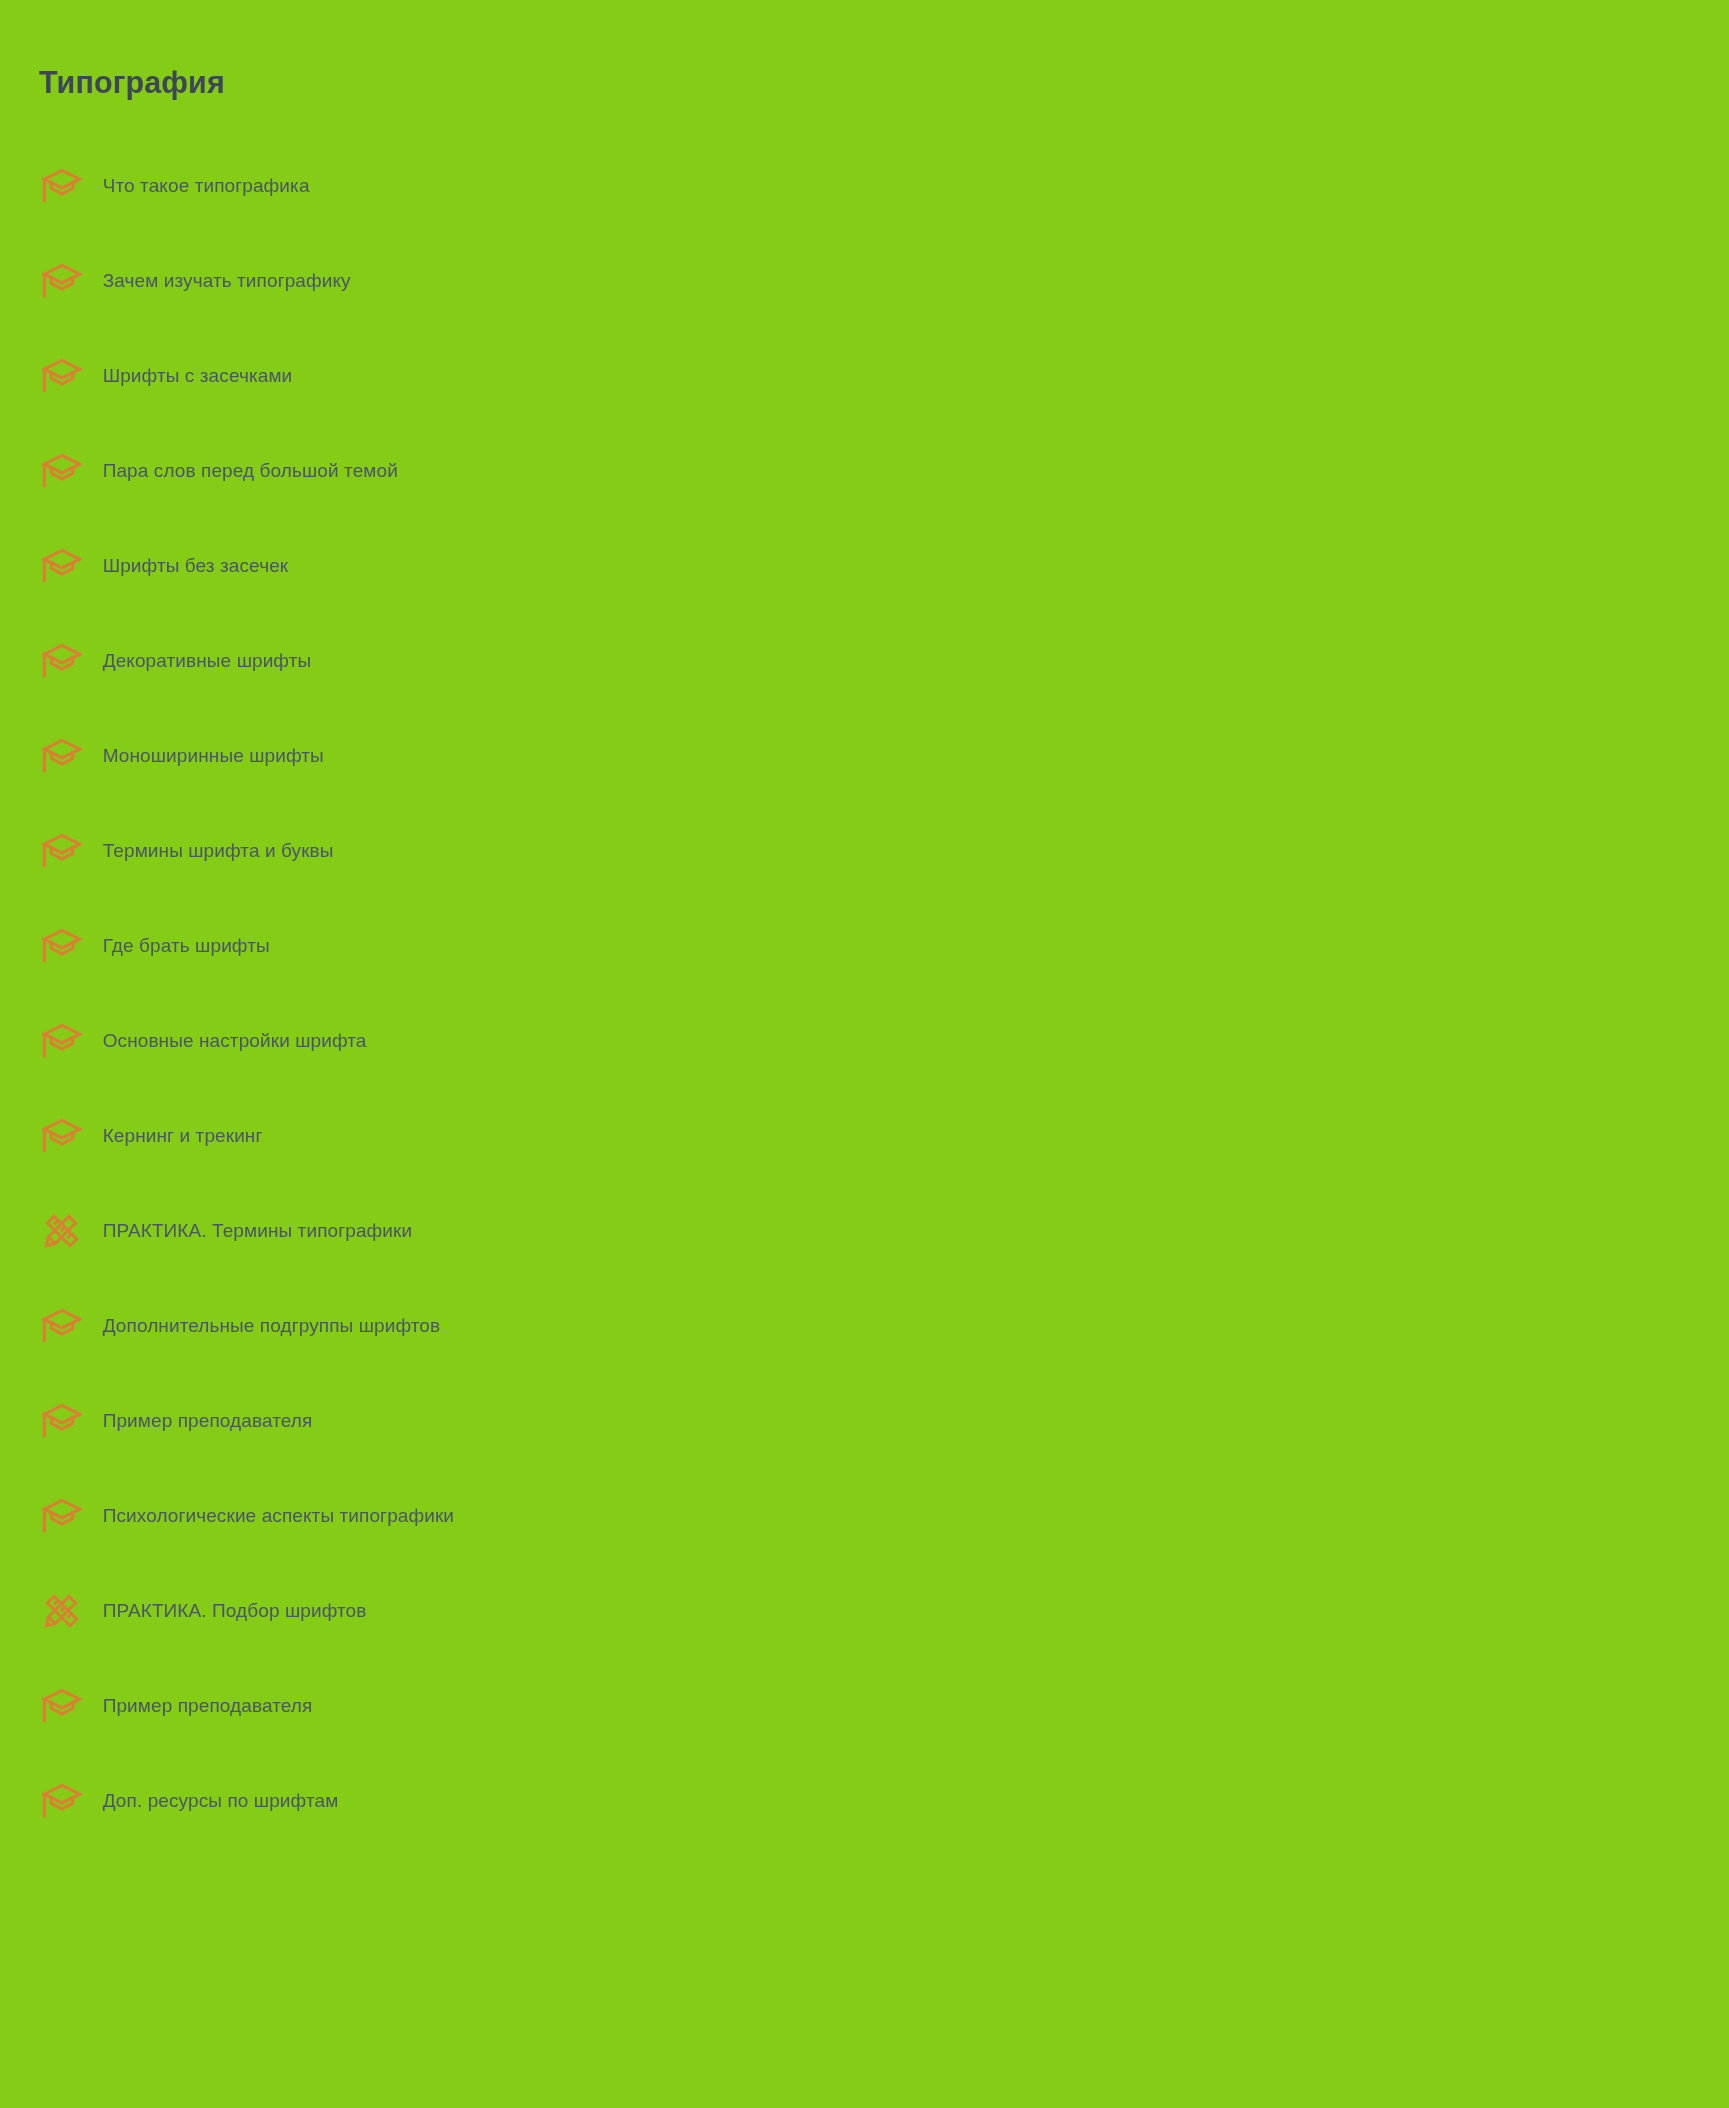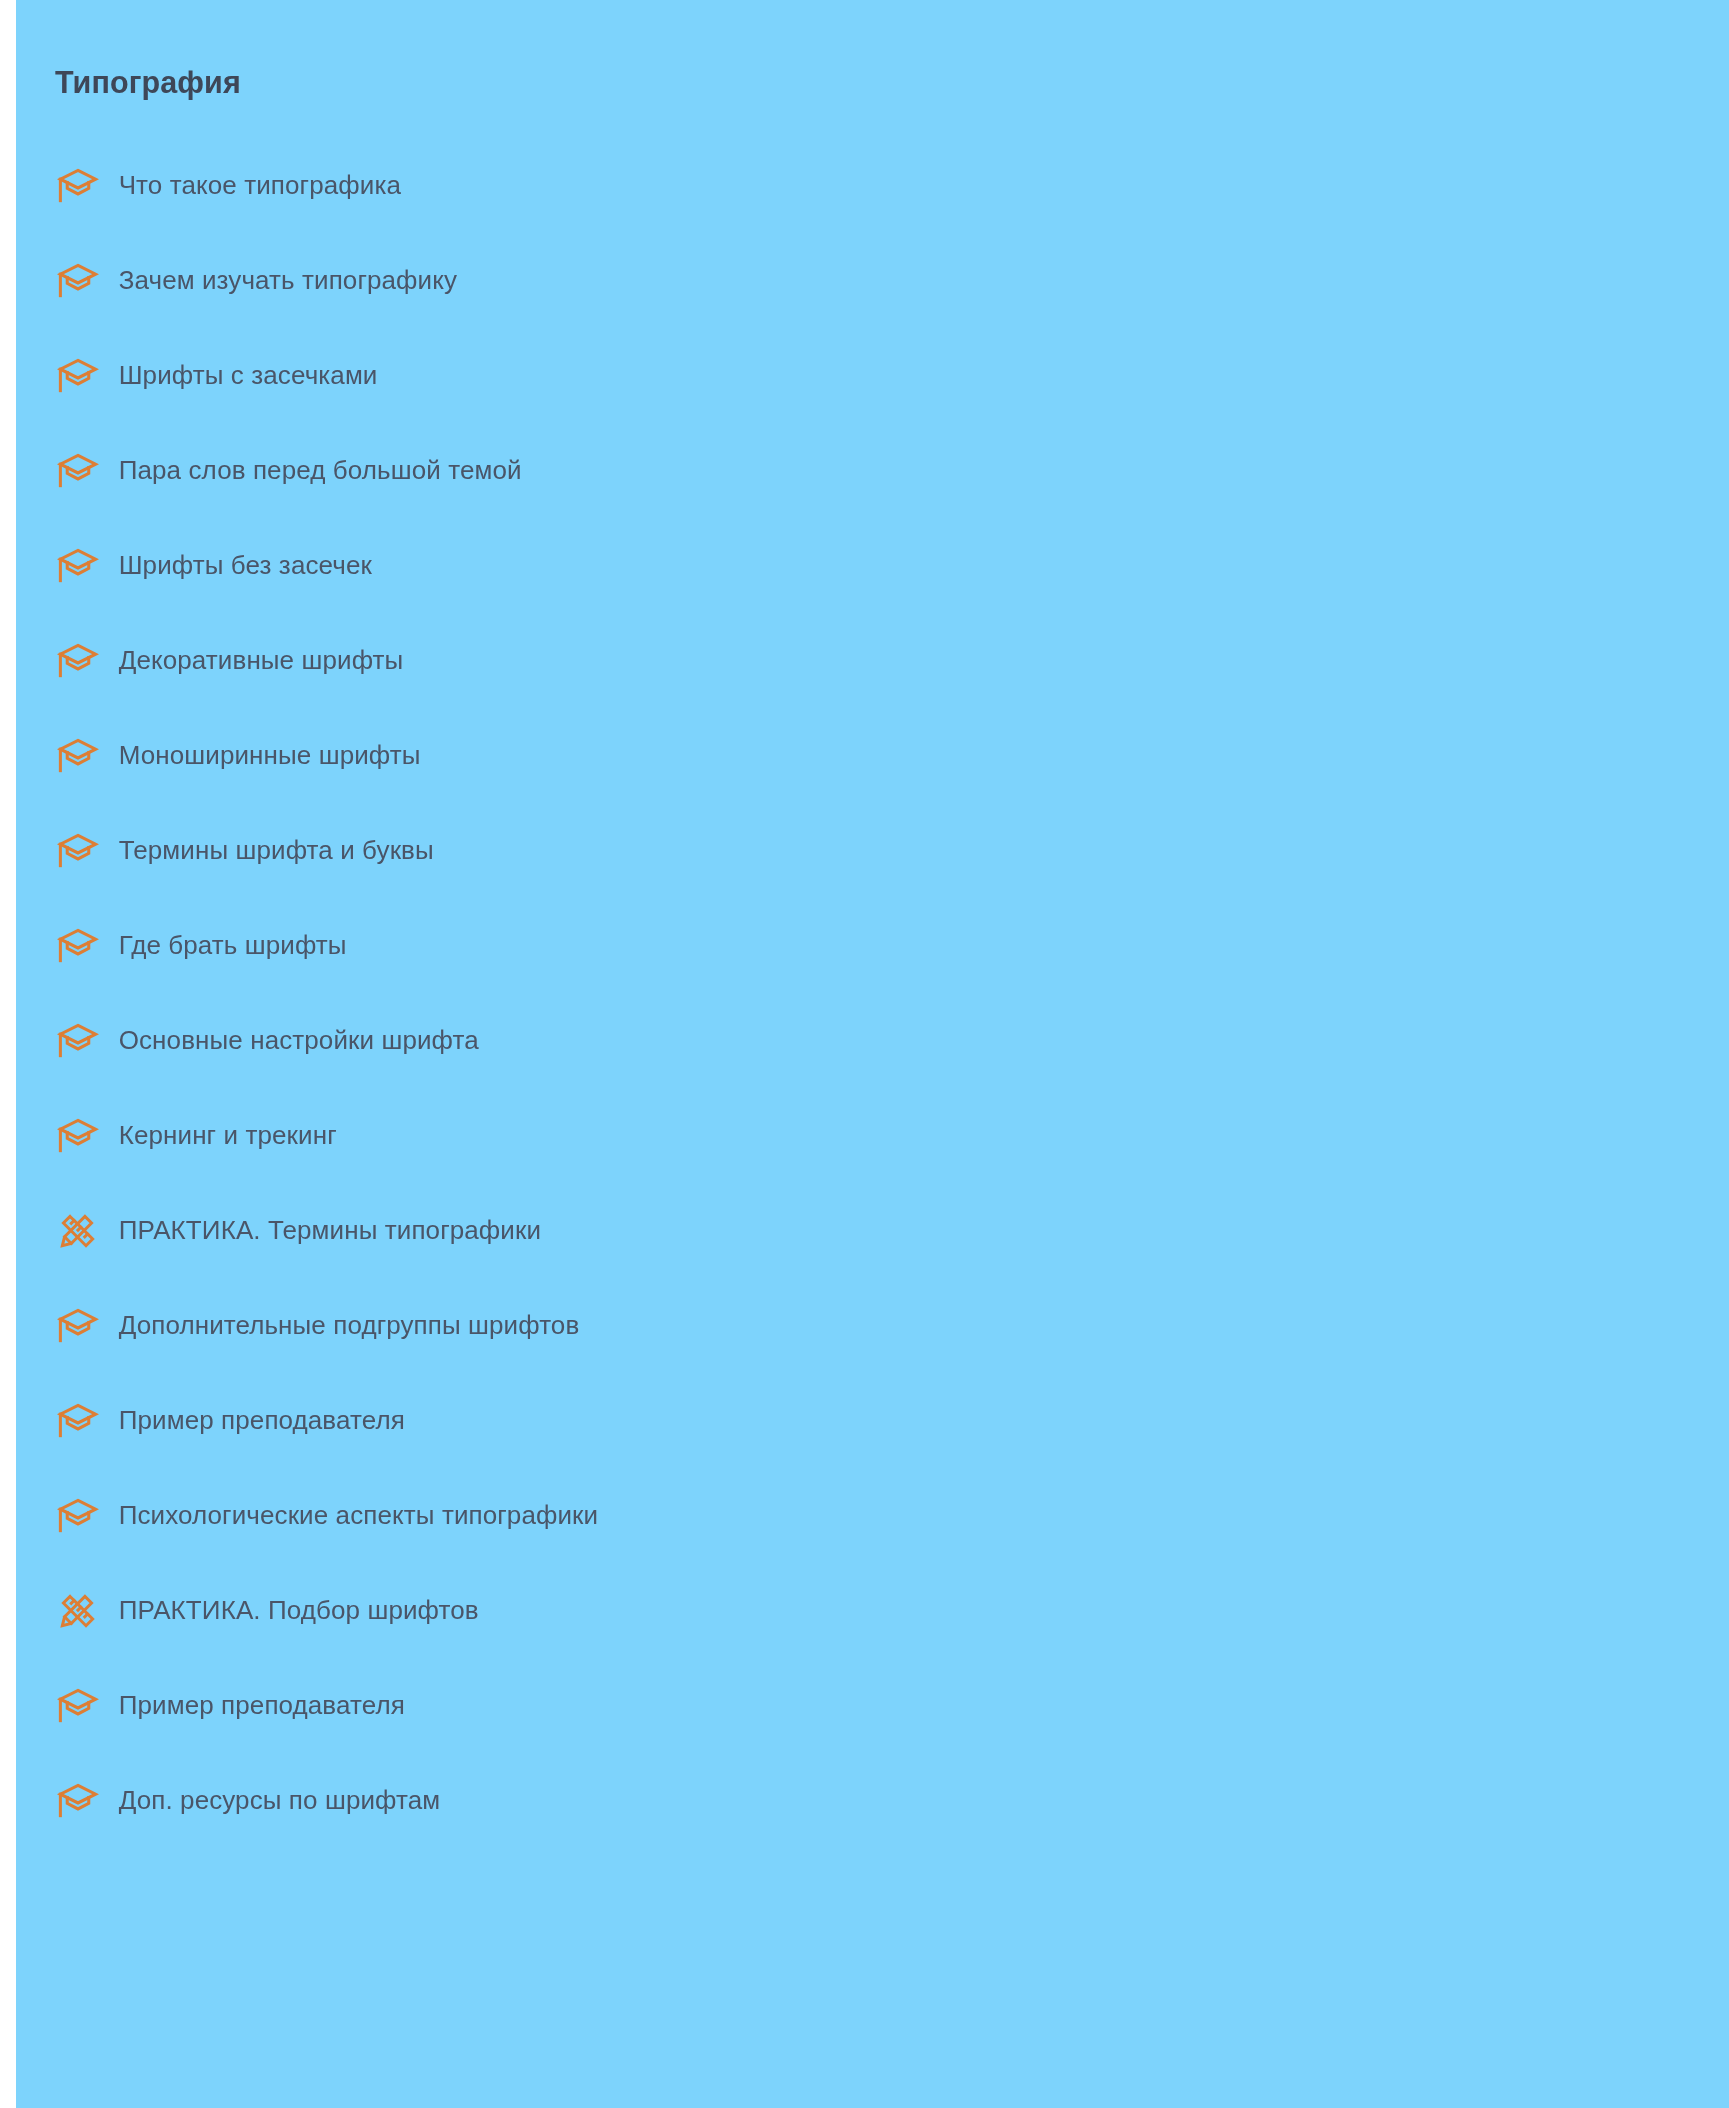--- a/index.html
+++ b/index.html
@@ -13,22 +13,21 @@
     height: 2108px;
     font-family: "Liberation Sans", "DejaVu Sans", sans-serif;
     -webkit-font-smoothing: antialiased;
     overflow: hidden;
     position: relative;
   }
 
   .page {
     position: absolute;
     inset: 0;
-    background: #7dd3fc;
-    margin-left: 16px;
+    background: #84cc16;
   }
 
   
   .page-title {
     position: absolute;
     left: 39px;
     top: 43px;
     font-size: 30.5px;
     font-weight: 700;
     letter-spacing: 0.1px;
@@ -62,21 +61,21 @@
     margin-right: 18.7px;
   }
   .lesson-icon svg {
     display: block;
     width: 45px;
     height: 45px;
     overflow: visible;
   }
 
   .lesson-label {
-    font-size: 26px;
+    font-size: 19px;
     font-weight: 400;
     color: #4a5568;
     letter-spacing: 0.1px;
     line-height: 27.6px;
     white-space: nowrap;
   }
 </style>
 </head>
 <body>
 

